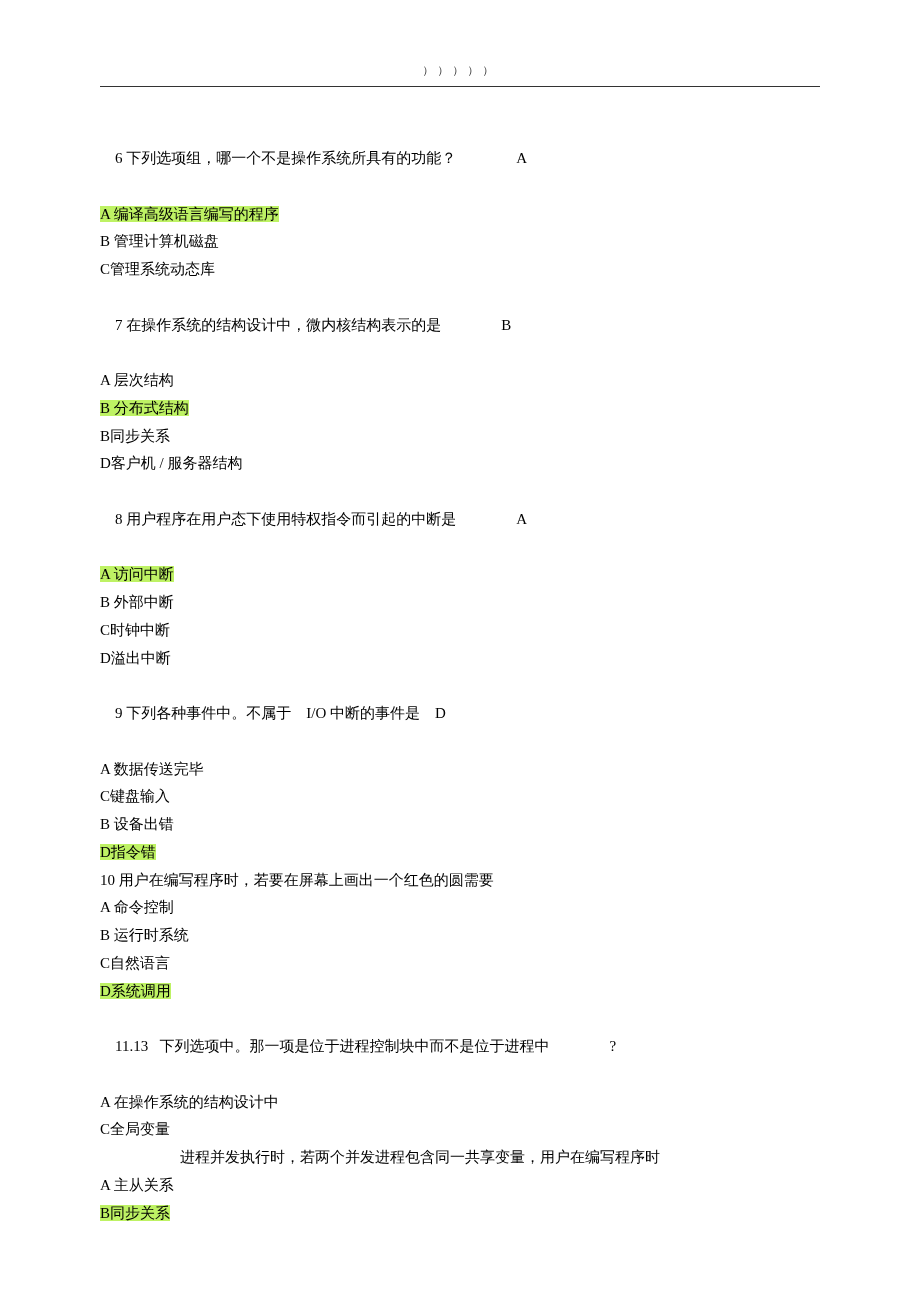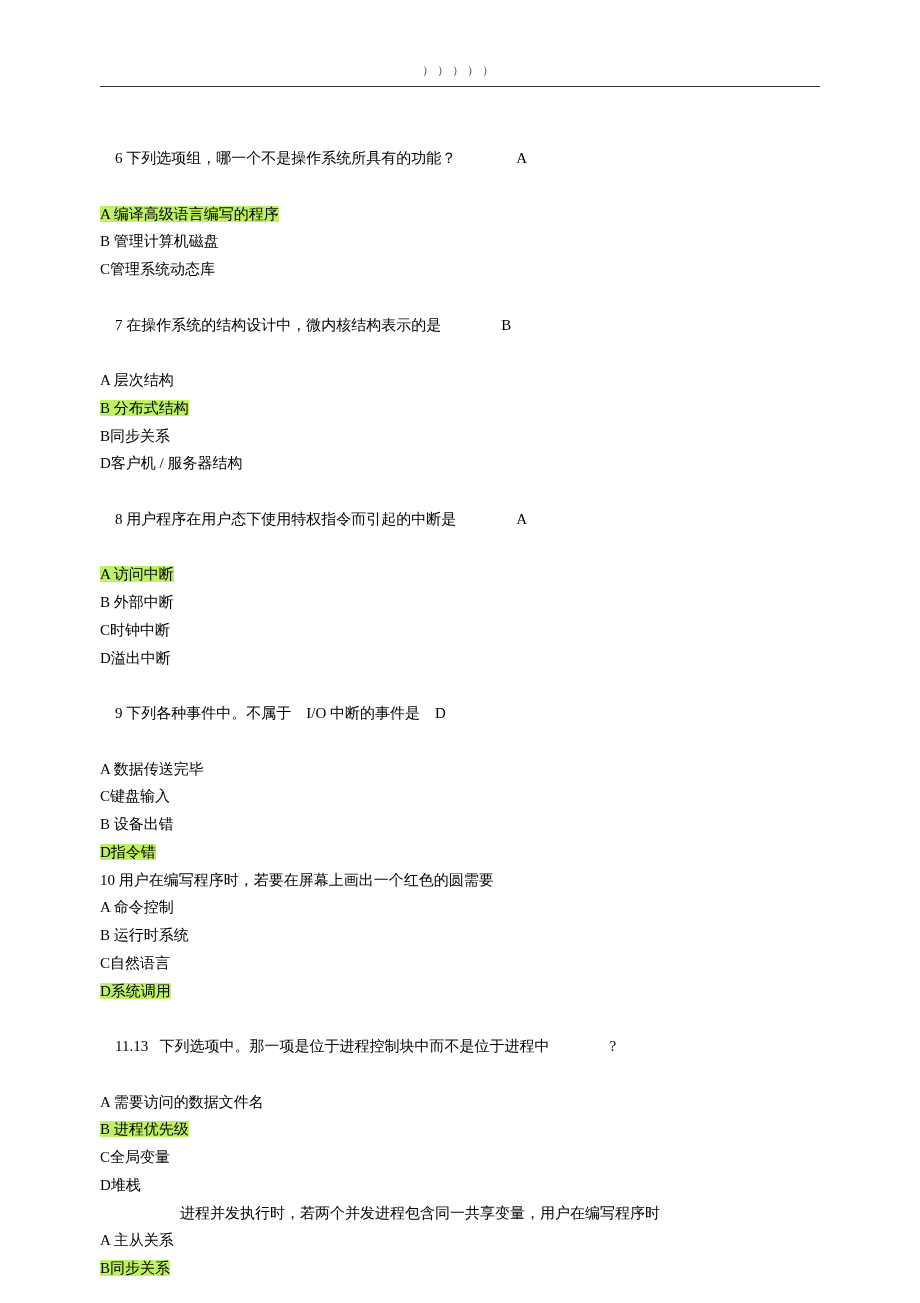--- a/index.html
+++ b/index.html
@@ -80,22 +80,20 @@
 
   <div class="line">10 用户在编写程序时，若要在屏幕上画出一个红色的圆需要</div>
   <div class="line">A 命令控制</div>
   <div class="line">B 运行时系统</div>
   <div class="line">C自然语言</div>
   <div class="line"><span class="hl">D系统调用</span></div>
 
   <div class="line">
     <span>11.13   下列选项中。那一项是位于进程控制块中而不是位于进程中</span><span class="gap-m"></span><span>?</span>
   </div>
-  <div class="line">A 需要访问的数据文件名</div>
-  <div class="line"><span class="hl">B 进程优先级</span></div>
+  <div class="line">A 在操作系统的结构设计中</div>
   <div class="line">C全局变量</div>
-  <div class="line">D堆栈</div>
 
   <div class="line indent1">进程并发执行时，若两个并发进程包含同一共享变量，用户在编写程序时</div>
   <div class="line">A 主从关系</div>
   <div class="line"><span class="hl">B同步关系</span></div>
 
 </div>
 
 </body></html>

